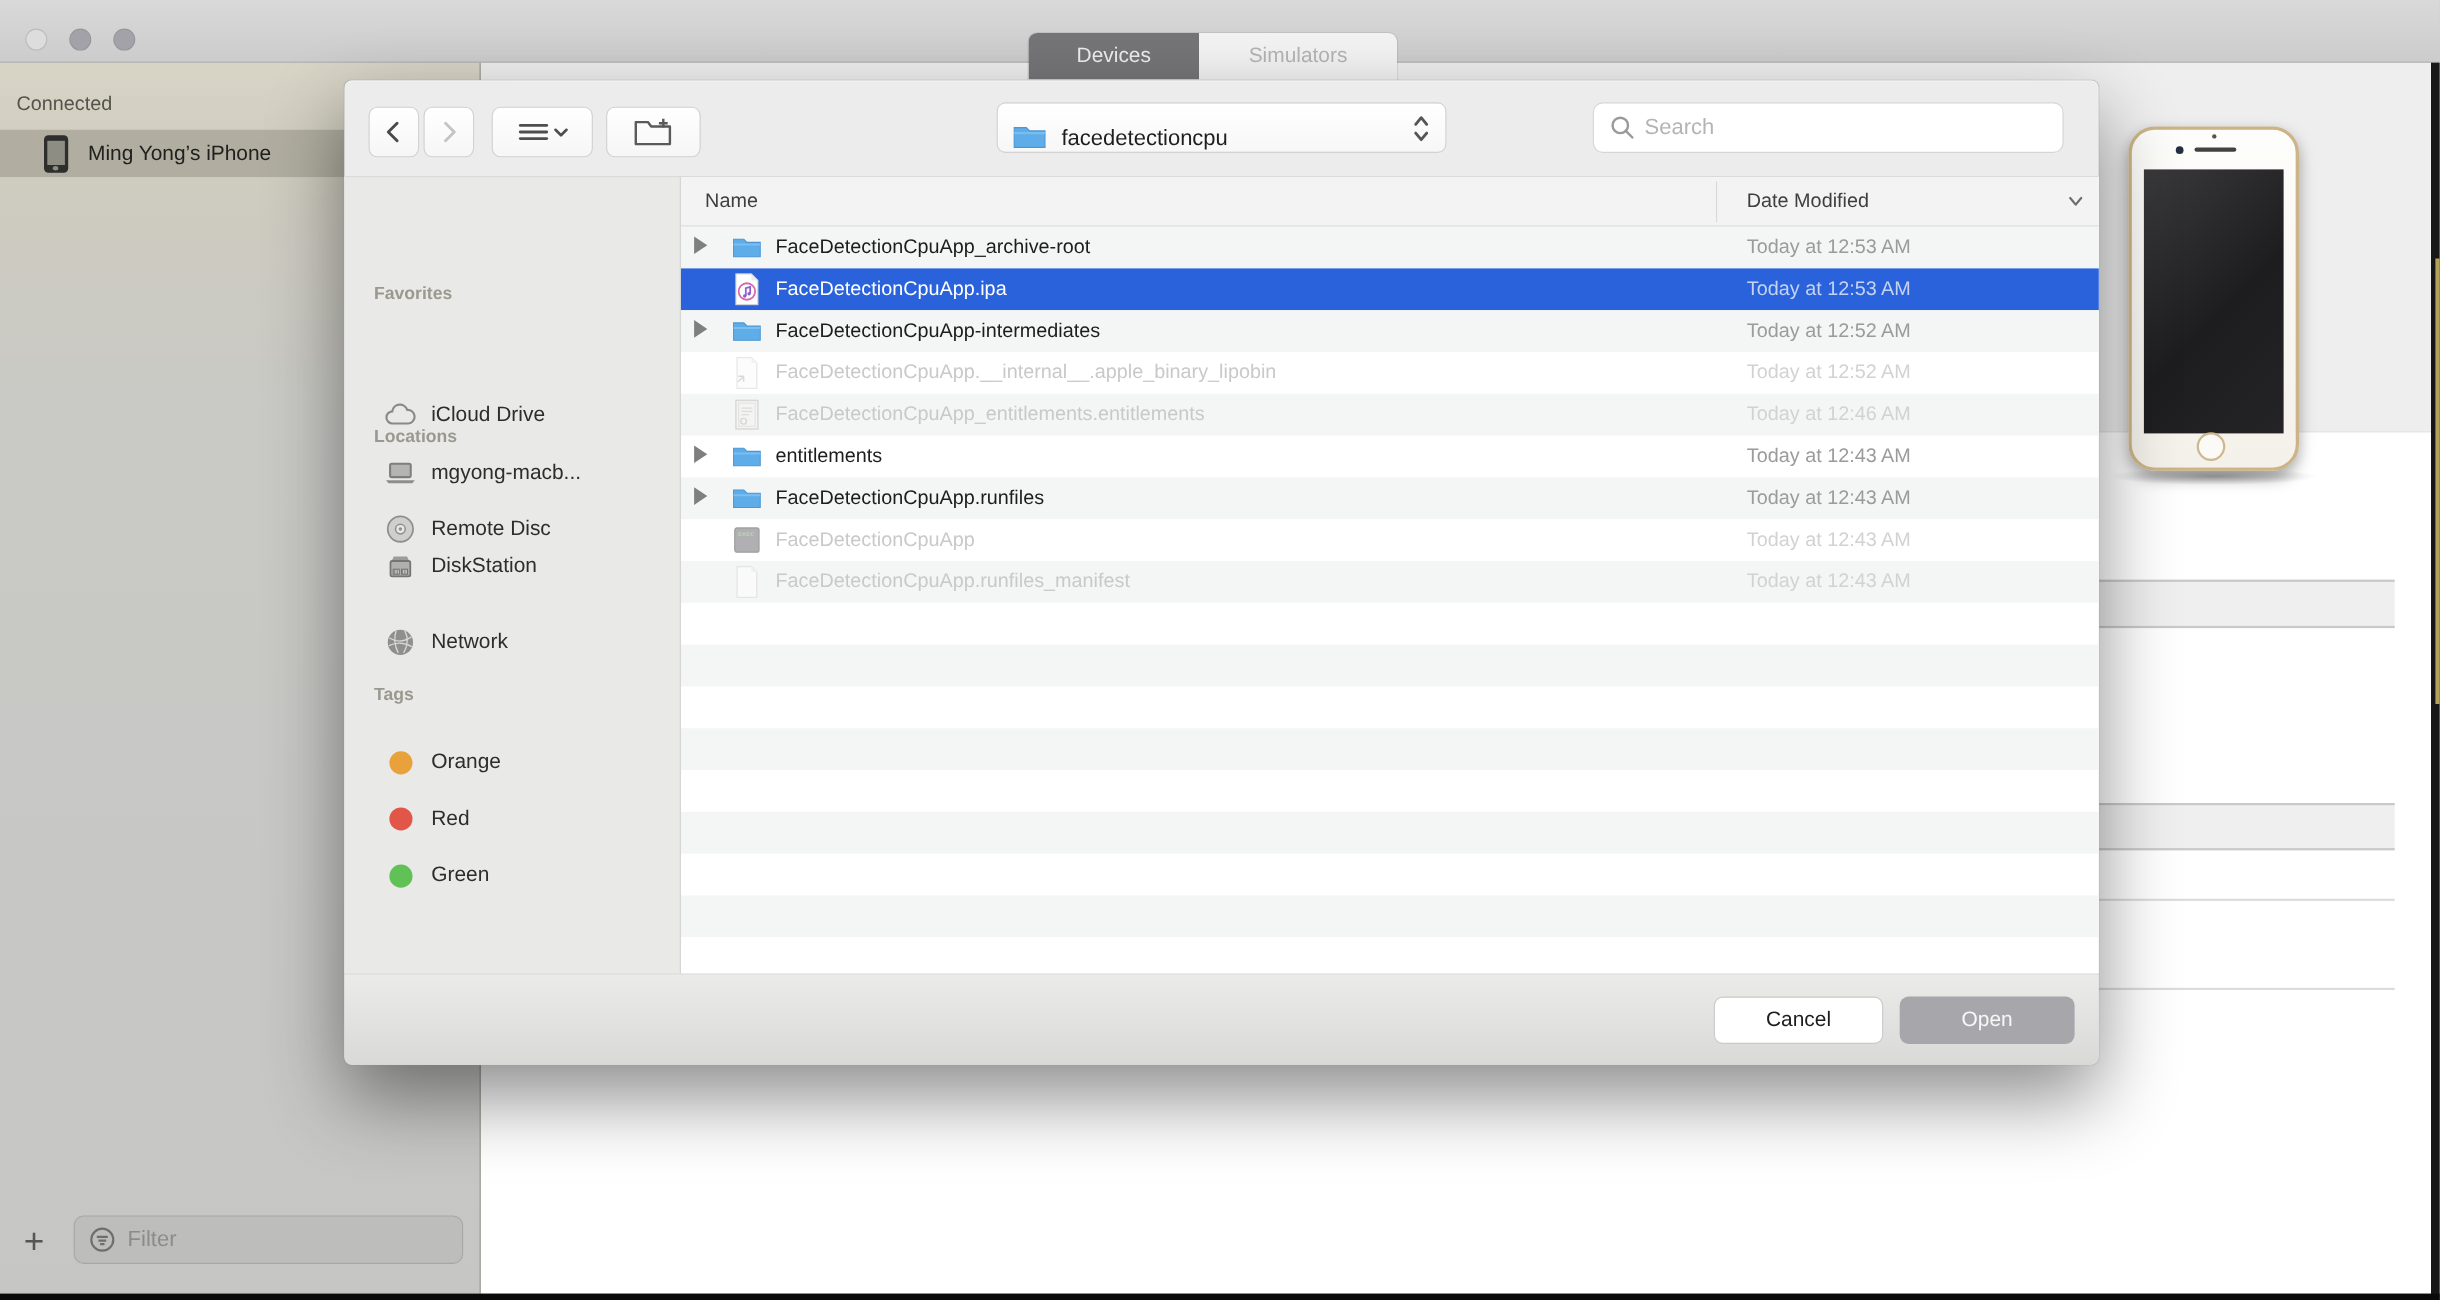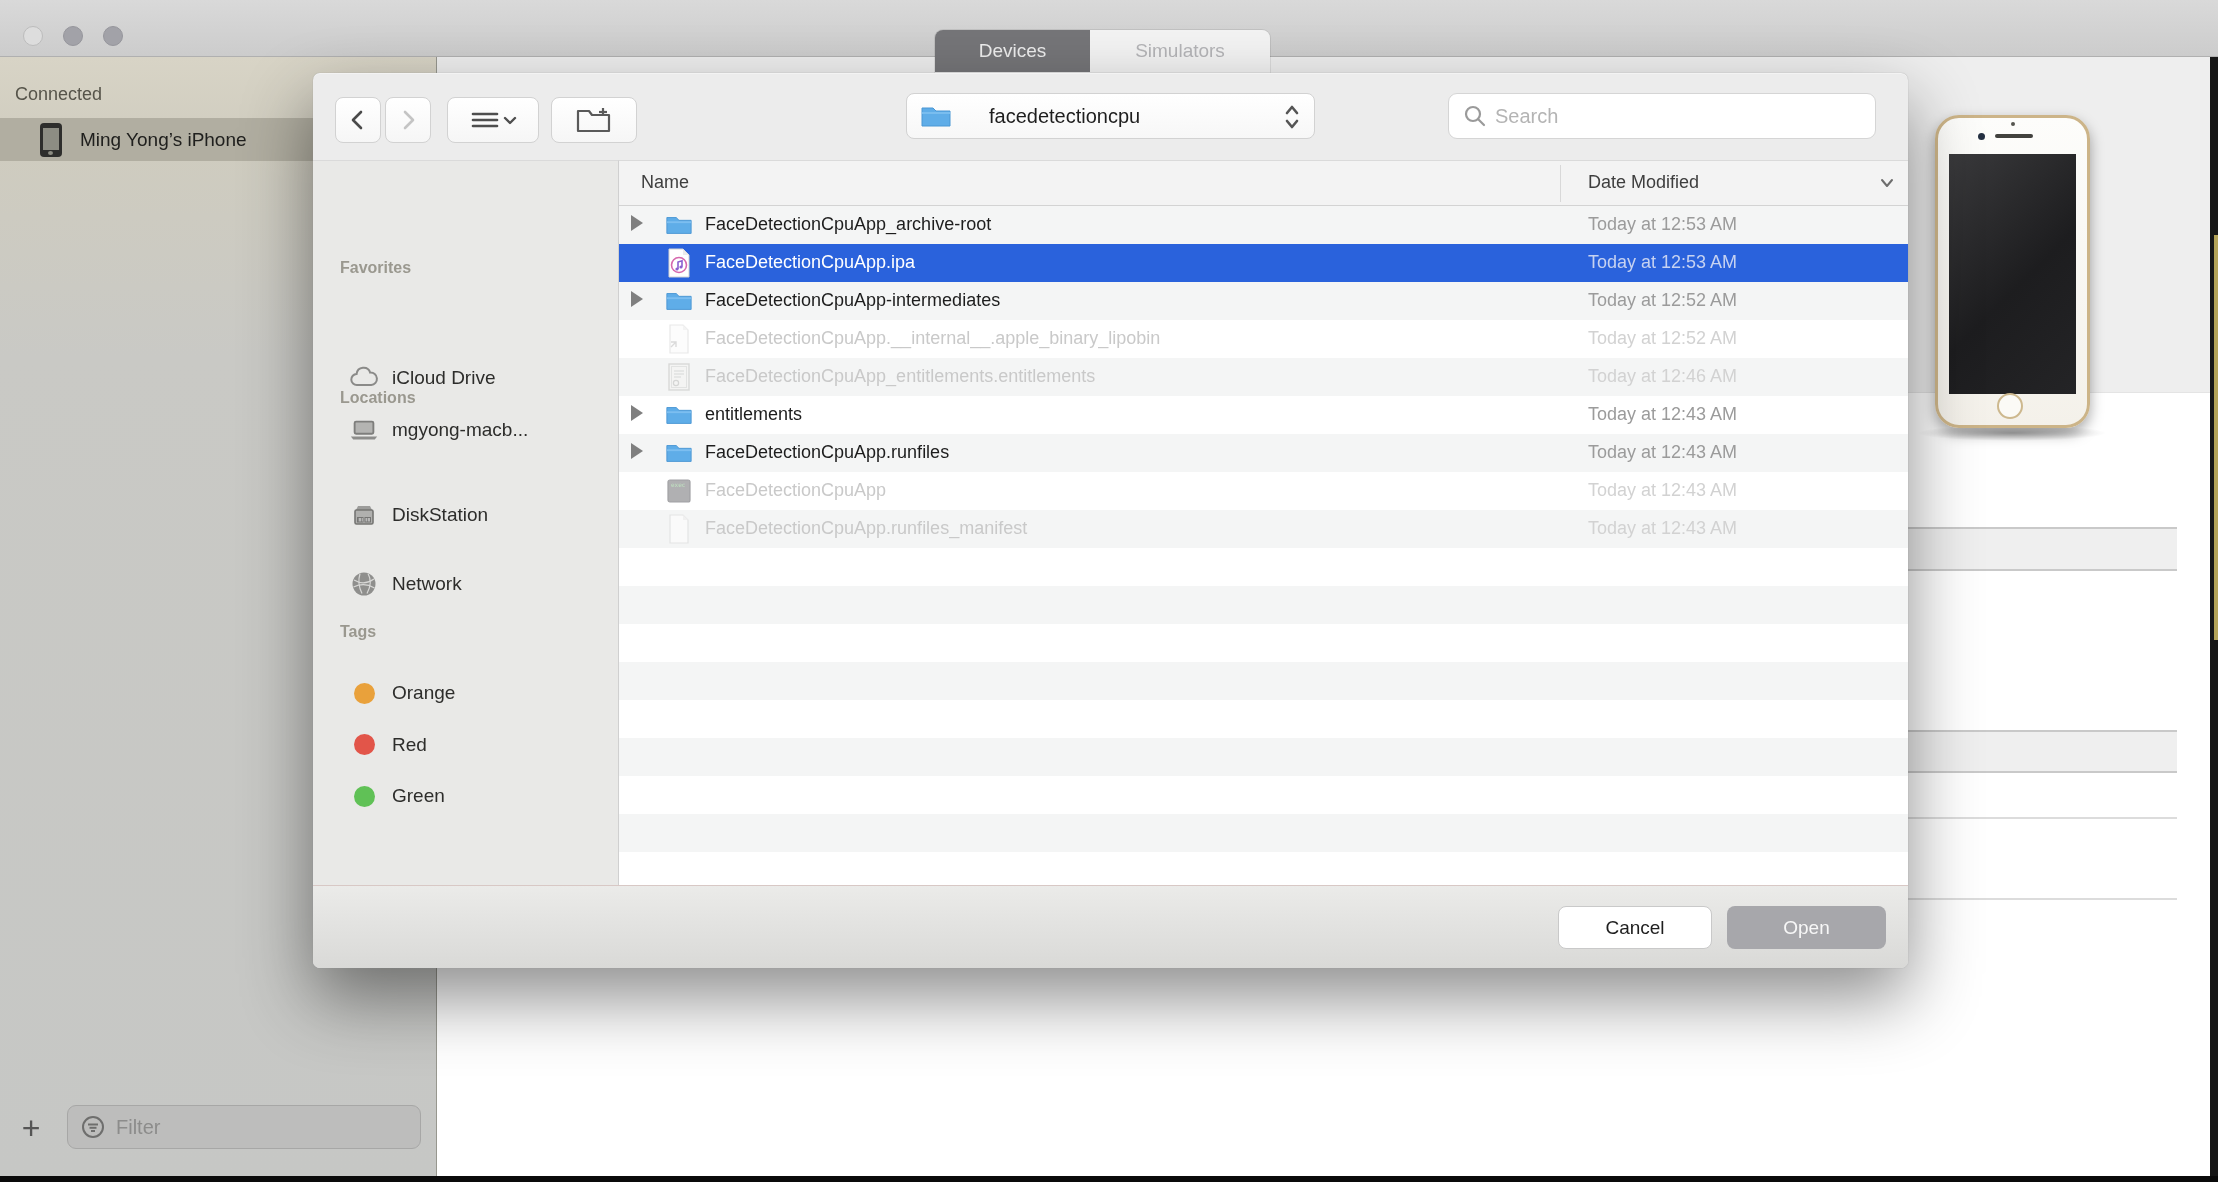--- a/index.html
+++ b/index.html
@@ -69,21 +69,21 @@
   .dialog { position:absolute; left:313px; top:73px; width:1595px; height:895px; background:#ececec;
     border-radius:7px; z-index:20; box-shadow:0 1px 0 rgba(255,255,255,.4) inset, 0 0 1px #8f8f8f, 0 30px 70px rgba(0,0,0,0.45); }
   .dlg-toolbar { position:absolute; left:0; top:0; width:1595px; height:87px; }
   .tbtn { position:absolute; top:24px; height:46px; background:linear-gradient(#ffffff,#f6f6f6);
     border:1px solid #d2d2d2; border-radius:8px; display:flex; align-items:center; justify-content:center; }
   .tbtn.back { left:22px; width:46px; }
   .tbtn.fwd  { left:72px; width:46px; }
   .tbtn.view { left:134px; width:92px; }
   .tbtn.newf { left:238px; width:86px; }
   .popup { position:absolute; left:593px; top:20px; width:409px; height:46px; background:linear-gradient(#ffffff,#f7f7f7);
-    border:1px solid #d2d2d2; border-radius:8px; display:flex; align-items:center;gap:24px; }
+    border:1px solid #d2d2d2; border-radius:8px; display:flex; align-items:flex-end; }
   .popup .txt { margin-left:12px; font-size:20px; color:#1e1e1e; }
   .popup .chevs { position:absolute; right:12px; top:8px; }
   .searchbox { position:absolute; left:1135px; top:20px; width:428px; height:46px; background:#ffffff;
     border:1px solid #d5d5d5; border-radius:9px; display:flex; align-items:center; }
   .searchbox input { border:0; outline:none; background:transparent; font-size:20px; color:#333;
     font-family:"Liberation Sans", sans-serif; margin-left:8px; width:330px; }
   .searchbox input::placeholder { color:#b4b4b4; }
   .searchbox .mag { margin-left:14px; flex:0 0 auto; }
 
   
@@ -250,20 +250,30 @@
       </div>
       <div class="side-item" style="top: 248.5px;">
         <span class="ic">
           <svg width="32" height="24" viewBox="0 0 32 24">
             <rect x="6" y="3" width="20" height="13" rx="1.5" fill="#b4b4b2" stroke="#7e7e7c" stroke-width="2"></rect>
             <path d="M2 19 h28 l-2.5 3 h-23 z" fill="#8d8d8b"></path>
           </svg>
         </span>
         <span class="lb">mgyong-macb...</span>
       </div>
+      <div class="side-item" style="top: 300px;">
+        <span class="ic">
+          <svg width="28" height="28" viewBox="0 0 28 28">
+            <circle cx="14" cy="14" r="11.5" fill="#cfcfcd" stroke="#8f8f8d" stroke-width="1.6"></circle>
+            <circle cx="14" cy="14" r="4.4" fill="#e8e8e6" stroke="#8f8f8d" stroke-width="1.4"></circle>
+            <circle cx="14" cy="14" r="1.6" fill="#8f8f8d"></circle>
+          </svg>
+        </span>
+        <span class="lb">Remote Disc</span>
+      </div>
       <div class="side-item" style="top: 334px;">
         <span class="ic">
           <svg width="28" height="28" viewBox="0 0 28 28">
             <path d="M6 9 l2-4 h12 l2 4 z" fill="#9c9c9a"></path>
             <rect x="5" y="9" width="18" height="14" rx="1.5" fill="#b0b0ae" stroke="#757573" stroke-width="1.6"></rect>
             <rect x="7.5" y="16.5" width="5.5" height="4.5" fill="#e6e6e4" stroke="#757573" stroke-width="1"></rect>
             <rect x="15" y="16.5" width="5.5" height="4.5" fill="#e6e6e4" stroke="#757573" stroke-width="1"></rect>
             <line x1="8.5" y1="16.5" x2="8.5" y2="21" stroke="#757573" stroke-width=".8"></line>
             <line x1="10" y1="16.5" x2="10" y2="21" stroke="#757573" stroke-width=".8"></line>
             <line x1="11.5" y1="16.5" x2="11.5" y2="21" stroke="#757573" stroke-width=".8"></line>

